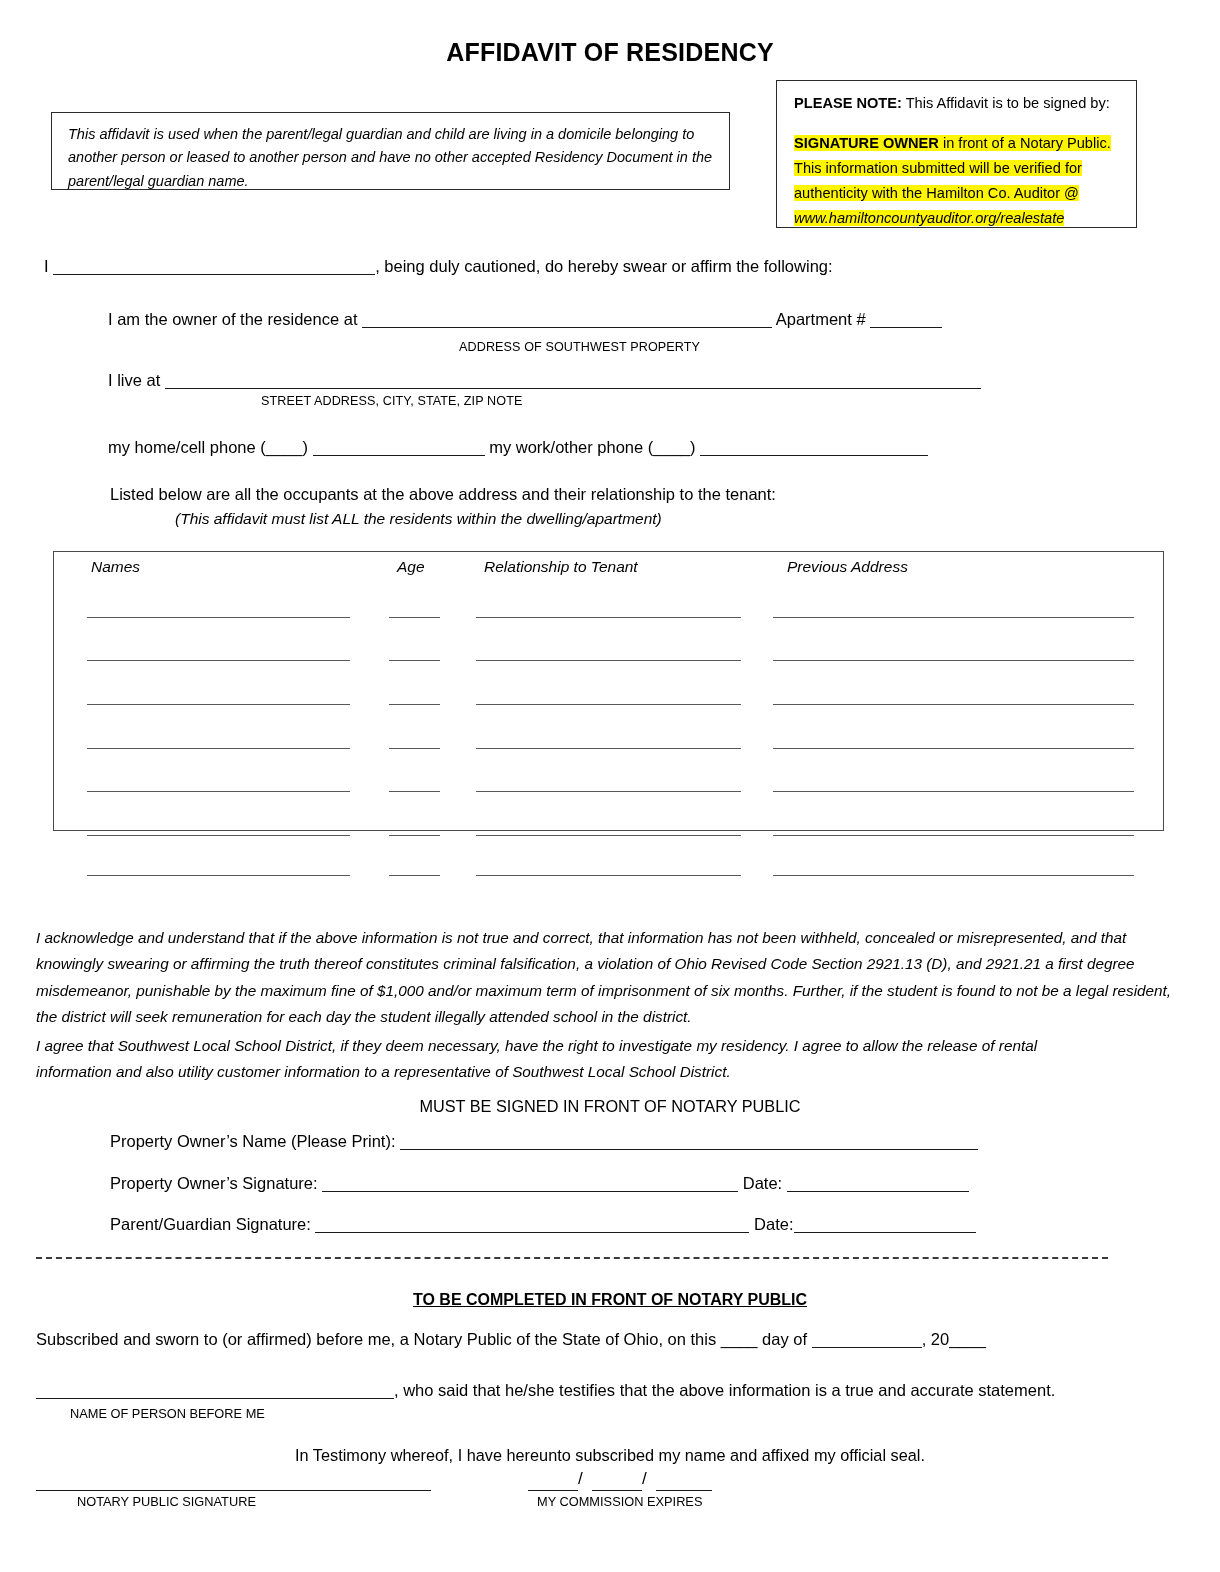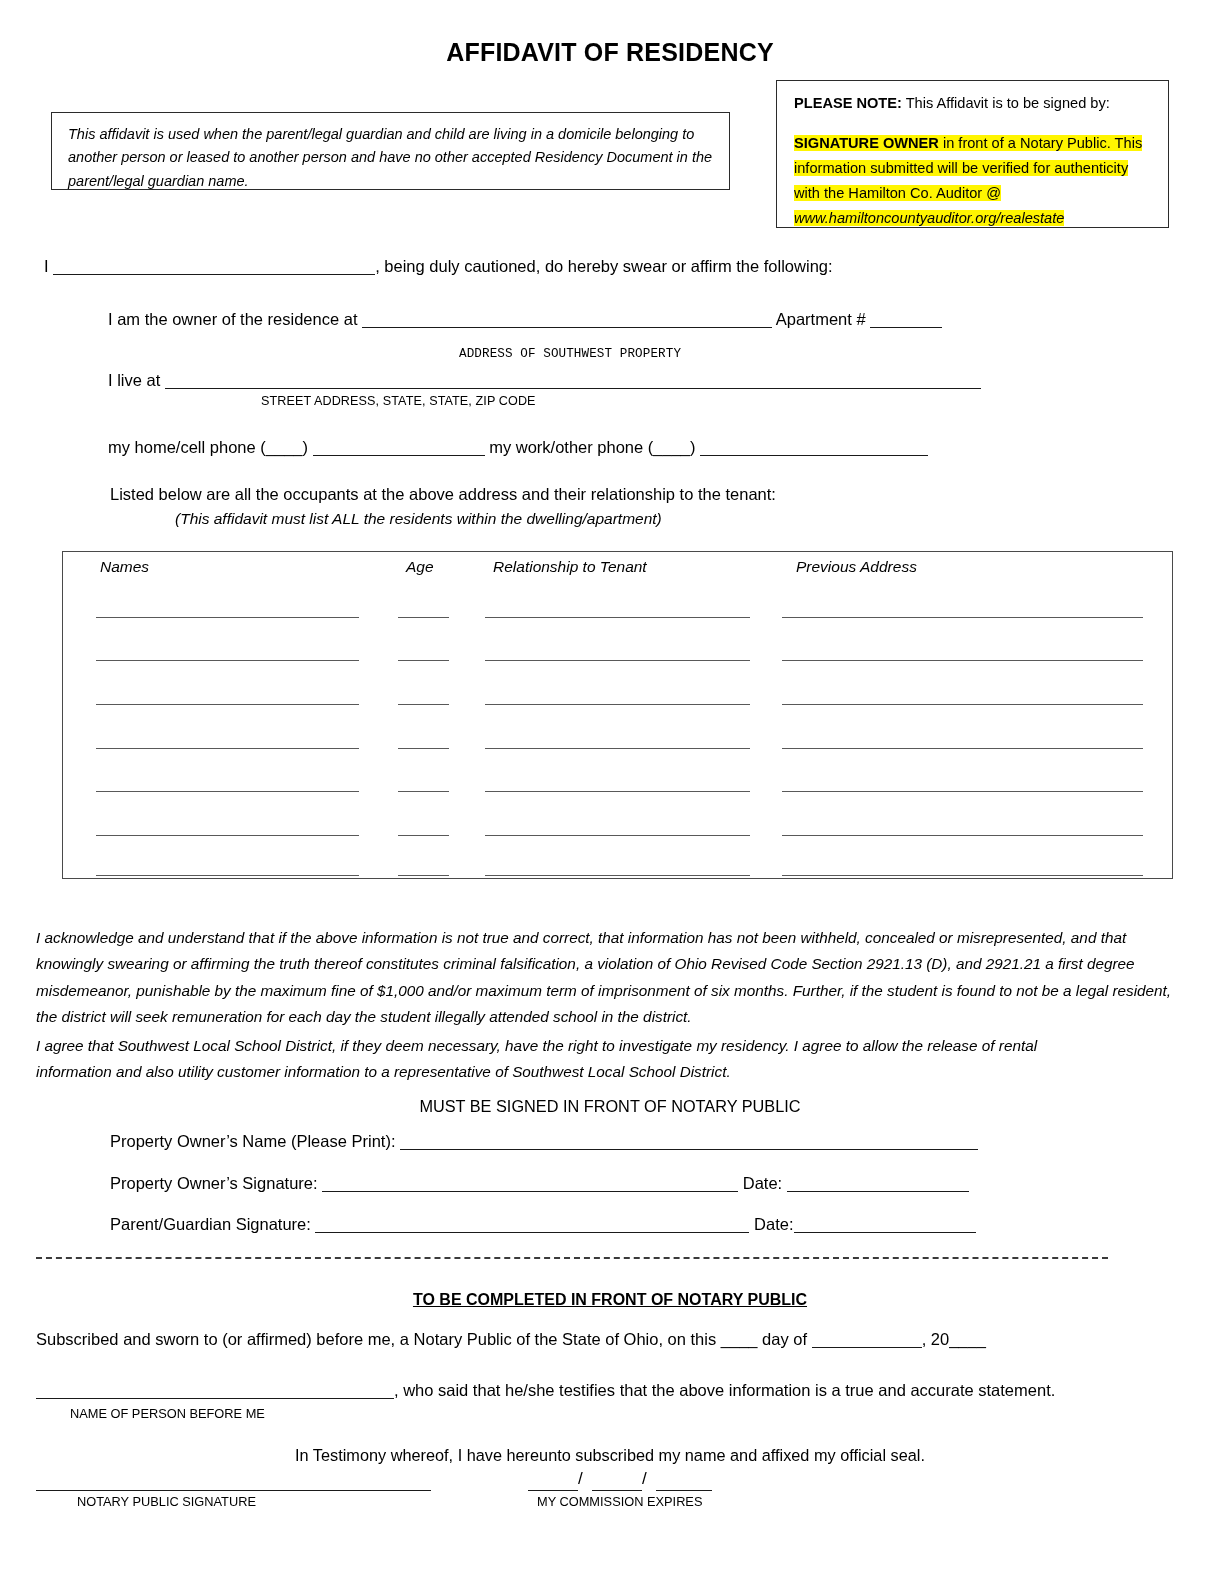--- a/index.html
+++ b/index.html
@@ -47,21 +47,21 @@
     font-size: 14.5px;
     font-style: italic;
     line-height: 1.62;
   }
 
   
   .note-box {
     position: absolute;
     left: 776px;
     top: 80px;
-    width: 393px;
+    width: 361px;
     height: 148px;
     border: 1.6px solid #2b2b2b;
     box-sizing: border-box;
     padding: 12px 10px 0 17px;
   }
   .note-line1 {
     font-size: 14.6px;
     line-height: 1.5;
     margin: 0 0 16px 0;
   }
@@ -96,24 +96,24 @@
   .sublabel {
     position: absolute;
     font-size: 12.6px;
     letter-spacing: 0.1px;
     white-space: nowrap;
   }
 
   
   .occ-table {
     position: absolute;
-    left: 62px;
+    left: 53px;
     top: 551px;
     width: 1111px;
-    height: 328px;
+    height: 280px;
     border: 1.5px solid #4a4a4a;
     box-sizing: border-box;
   }
   .occ-head {
     position: absolute;
     font-size: 15.5px;
     font-style: italic;
     white-space: nowrap;
   }
   .occ-line {
@@ -190,27 +190,27 @@
     <span>I</span>
     <span class="rule" style="width:322px;"></span><span>, being duly cautioned, do hereby swear or affirm the following:</span>
   </div>
 
   <div class="bodytext" style="left:108px; top:310px;">
     <span>I am the owner of the residence at</span>
     <span class="rule" style="width:410px;"></span>
     <span>Apartment #</span>
     <span class="rule" style="width:72px;"></span>
   </div>
-  <div class="sublabel" style="left:459px; top:347px;font-family:Liberation Mono, monospace;">ADDRESS OF SOUTHWEST PROPERTY</div>
+  <div class="sublabel" style="left:459px; top:340px;">ADDRESS OF SOUTHWEST PROPERTY</div>
 
   <div class="bodytext" style="left:108px; top:371px;">
     <span>I live at</span>
     <span class="rule" style="width:816px;"></span>
   </div>
-  <div class="sublabel" style="left:261px; top:394px;">STREET ADDRESS, STATE, STATE, ZIP CODE</div>
+  <div class="sublabel" style="left:261px; top:394px;">STREET ADDRESS, CITY, STATE, ZIP NOTE</div>
 
   <div class="bodytext" style="left:108px; top:438px;">
     <span>my home/cell phone (____)</span>
     <span class="rule" style="width:172px;"></span>
     <span>my work/other phone (____)</span>
     <span class="rule" style="width:228px;"></span>
   </div>
 
   <div class="bodytext ital" style="left:175px; top:510px; font-size:15.5px;">(This affidavit must list ALL the residents within the dwelling/apartment)</div>
   <div class="bodytext" style="left:110px; top:485px;">Listed below are all the occupants at the above address and their relationship to the tenant:</div>

